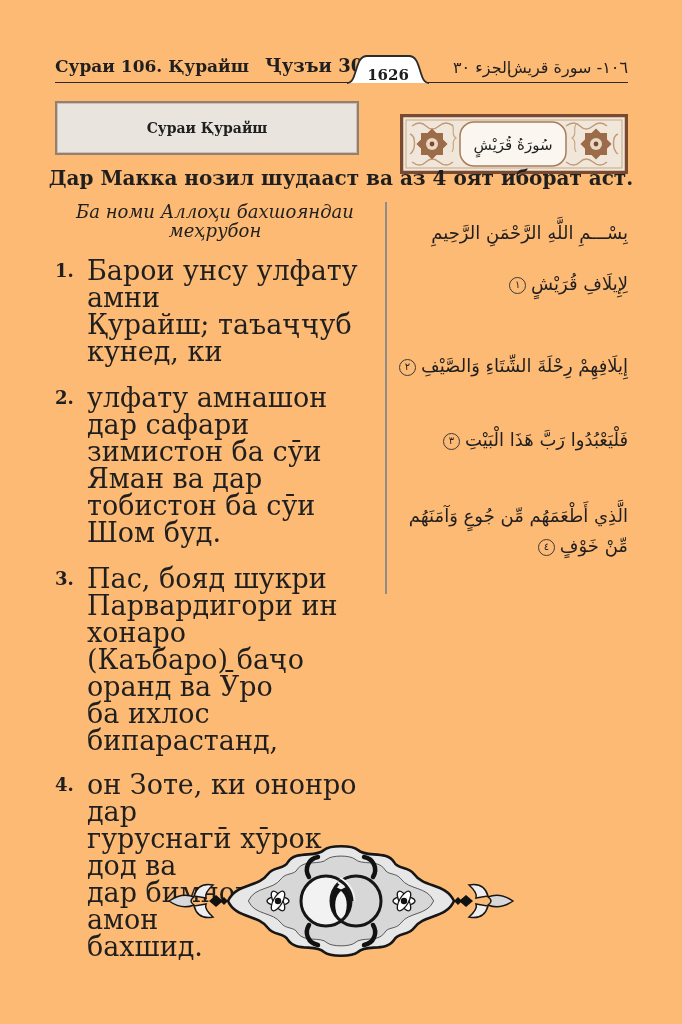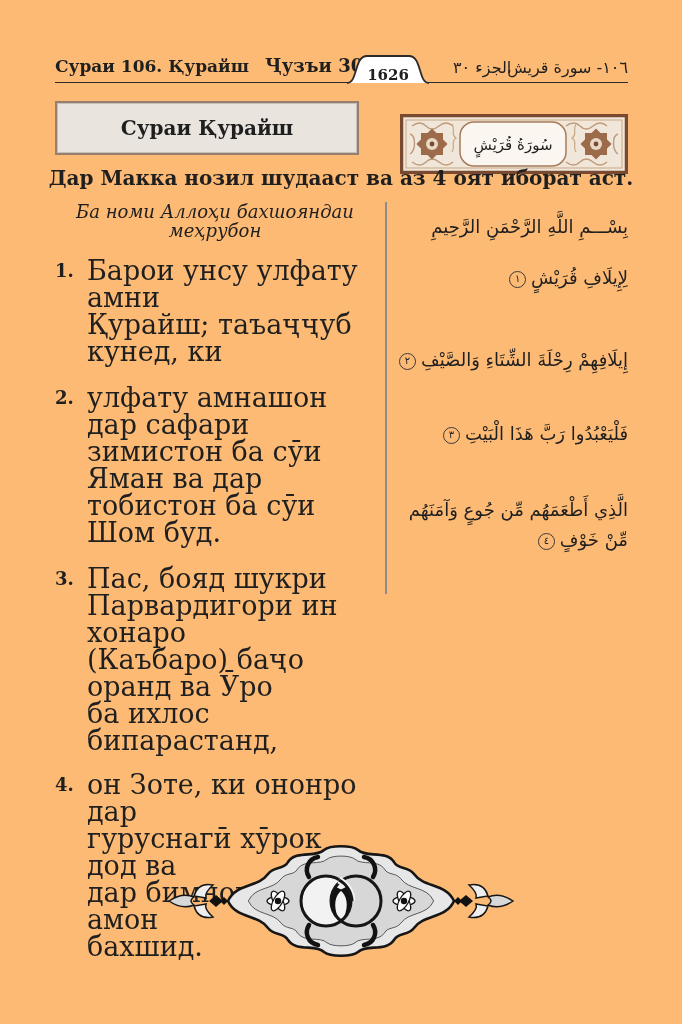--- a/index.html
+++ b/index.html
@@ -17,39 +17,39 @@
             font-weight:bold;font-size:15px;}
   .hdr-juz-ar{position:absolute;left:398px;bottom:5px;font-size:16px;direction:rtl;
               font-family:"DejaVu Sans",sans-serif;}
   .hdr-ref-ar{position:absolute;right:0;bottom:5px;font-size:16px;direction:rtl;
               font-family:"DejaVu Sans",sans-serif;}
 
   
   .title-box{position:absolute;top:101px;left:55px;width:300px;height:50px;
              background:#eae4de;border:2px solid #94806f;box-shadow:0 0 0 1px #c9bfb6 inset;
              display:flex;align-items:center;justify-content:center;
-             font-weight:bold;font-size:20px;}
+             font-weight:bold;font-size:14px;}
   .ornate-box{position:absolute;top:114px;left:400px;width:228px;height:60px;}
 
   
   .note{position:absolute;top:166px;left:0;width:682px;text-align:center;
         font-weight:bold;font-size:20px;}
 
   
   .verses{position:absolute;top:198px;left:55px;width:573px;}
   .divider{position:absolute;left:330px;top:4px;width:1.5px;height:392px;background:#8c8c8c;}
   .col-left{position:absolute;left:0;top:0;width:320px;}
   .subtitle{font-style:italic;font-size:18px;line-height:19px;text-align:center;
             width:290px;margin:4px auto 0 auto;white-space:pre-line;}
   .verse{display:flex;align-items:flex-start;}
   .v1{margin-top:17px;} .v2{margin-top:19px;} .v3{margin-top:19px;} .v4{margin-top:17px;}
   .vnum{flex:0 0 32px;font-weight:bold;font-size:18px;line-height:27px;}
   .vtext{font-size:27px;line-height:27px;white-space:pre-line;}
 
-  .col-right{position:absolute;left:345px;top:10px;width:228px;direction:rtl;
+  .col-right{position:absolute;left:345px;top:16px;width:228px;direction:rtl;
              font-family:"DejaVu Sans",sans-serif;}
   .basmala-ar{margin-top:8px;font-size:18px;white-space:nowrap;}
   .ar-verse{font-size:18px;line-height:30px;}
   .ar1{margin-top:26px;white-space:nowrap;}
   .ar2{margin-top:52px;white-space:nowrap;}
   .ar3{margin-top:44px;white-space:nowrap;}
   .ar4{margin-top:46px;}
   .ayah-num{display:inline-flex;align-items:center;justify-content:center;
             width:15px;height:15px;border:1.2px solid #3a3a3a;border-radius:50%;
             font-size:10px;line-height:1;margin:0 5px;vertical-align:middle;}

